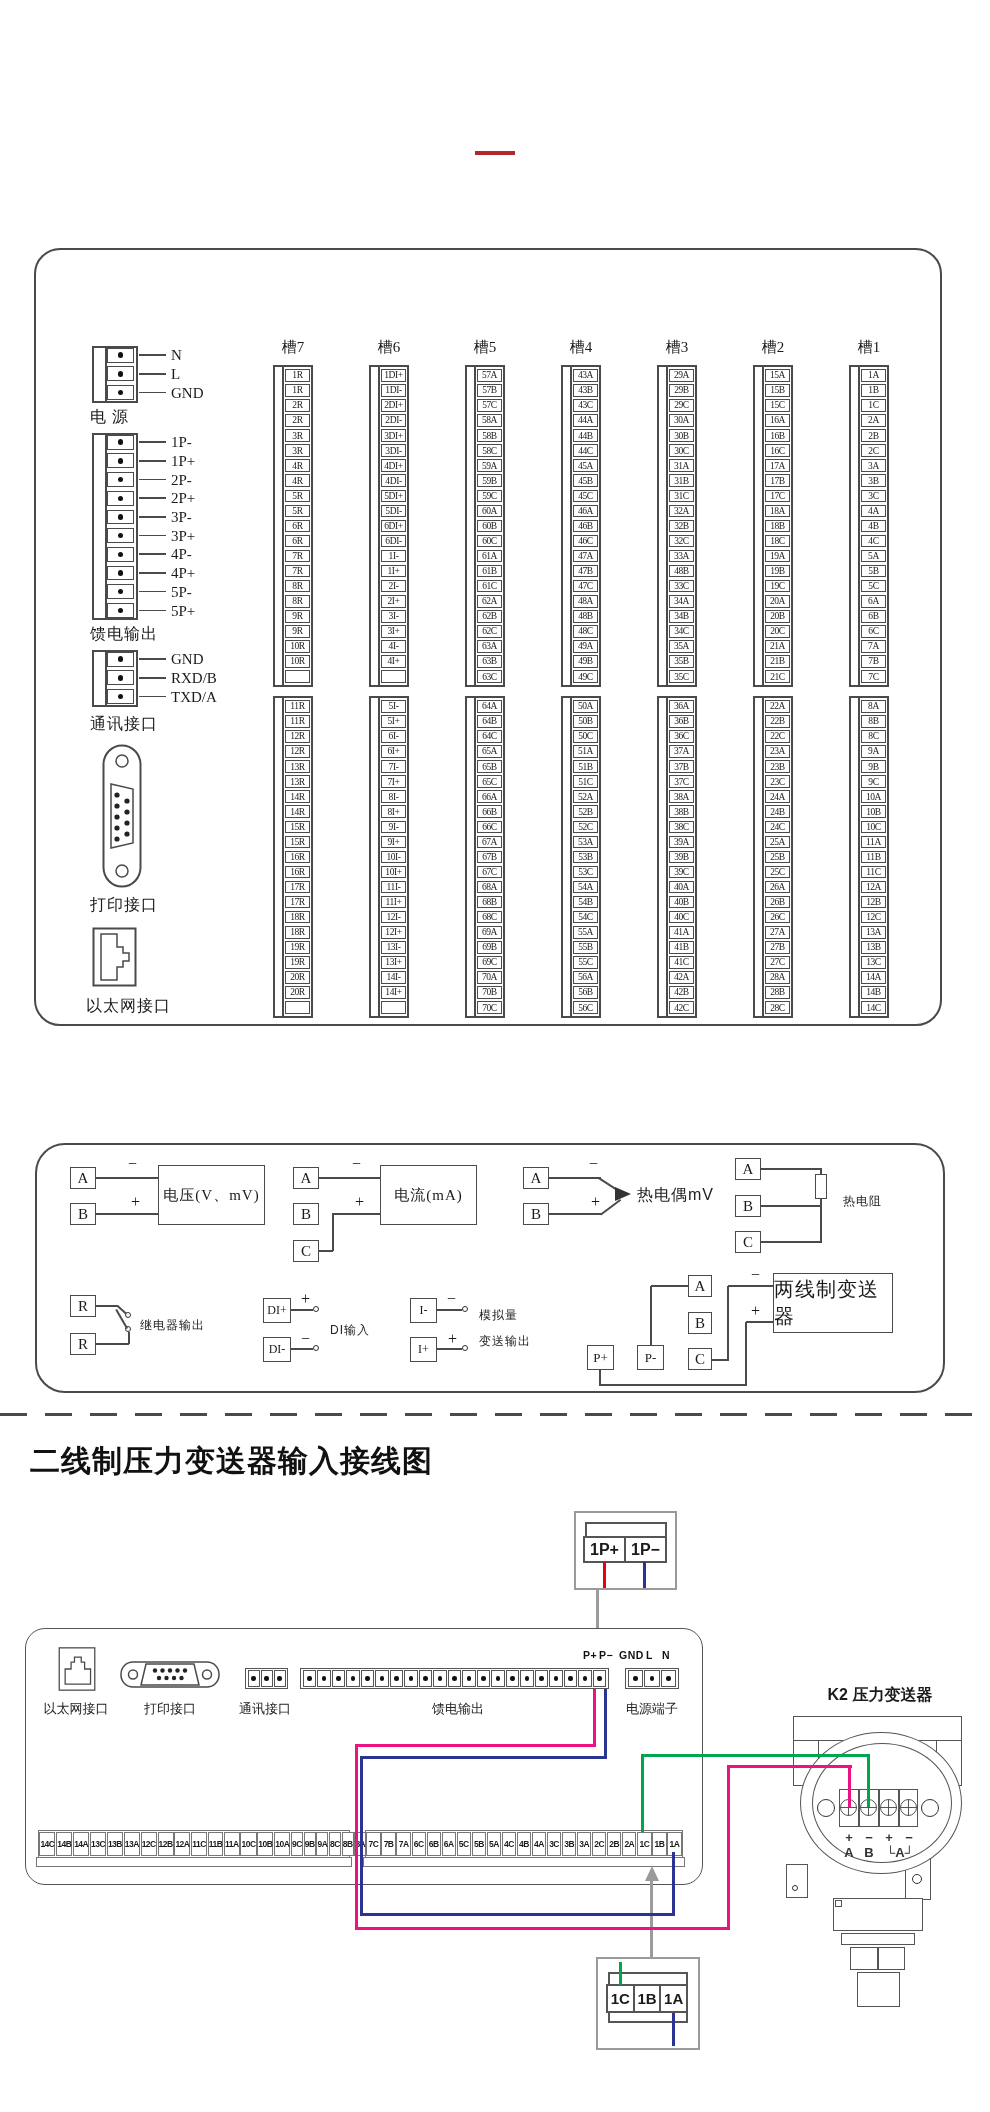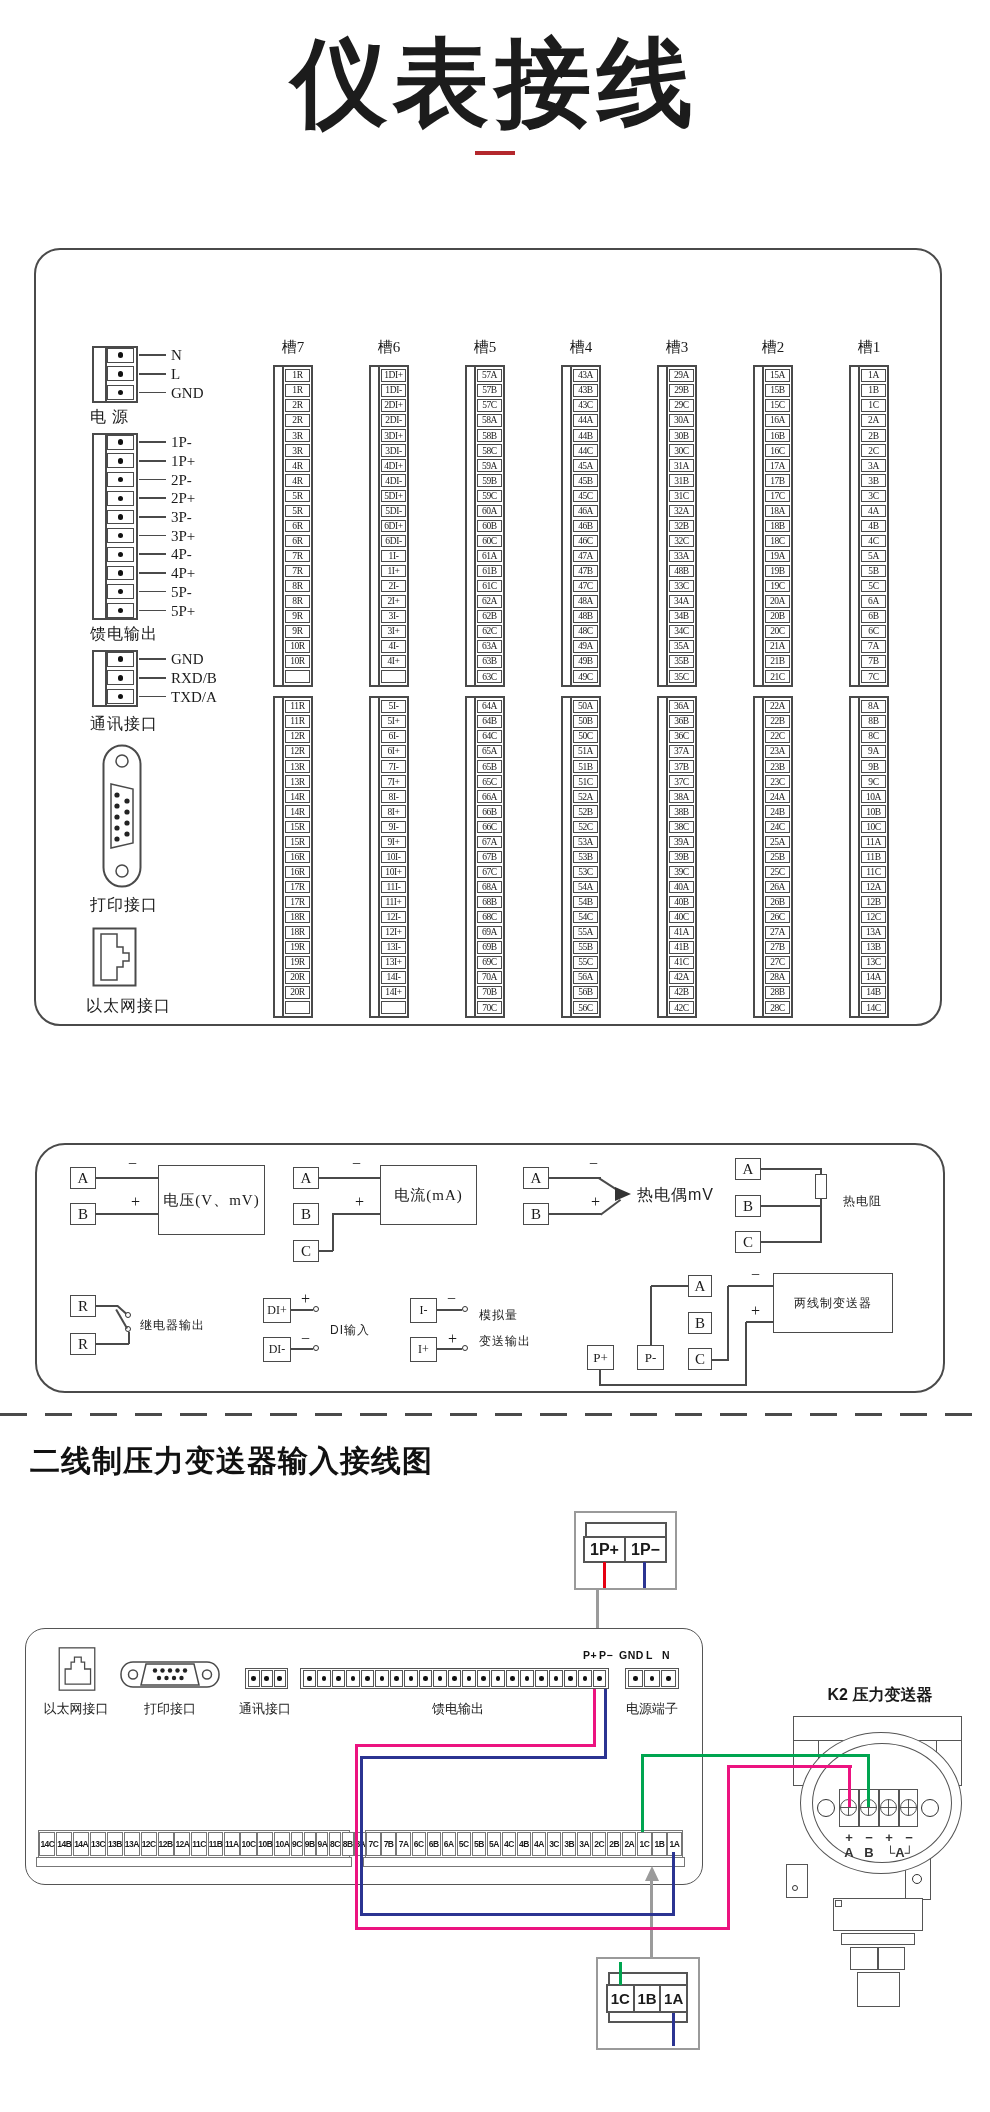--- a/index.html
+++ b/index.html
@@ -90,21 +90,20 @@
   .tx-letter{position:absolute;text-align:center;font-size:13px;font-weight:600;color:#333}
   svg .ln{stroke:#4a4a4a;fill:none;stroke-width:2}
   svg .ln-thin{stroke:#4a4a4a;fill:none;stroke-width:1.5}
   svg .pin{fill:#222;stroke:none}
 </style>
 </head>
 <body>
 
 <div id="page">
 
-  <div class="abs main-title">仪表接线</div>
   <div class="abs accent-line"></div>
 
   <div class="abs panel" style="left:34px;top:248px;width:908px;height:778px"></div>
 
   <div class="term-group" style="left:92px;top:346px">
     <div class="tg-frame" style="height:57px"></div>
 
   <div class="tg-row">
       <span class="tg-cell">
           <span class="dot"></span>
@@ -659,21 +658,21 @@
     </div>
 
   <div class="abs panel" style="left:35px;top:1143px;width:910px;height:250px;border-radius:30px"></div>
 
   <div class="tbox letterbox" style="left:70px;top:1167px">A</div>
   <div class="tbox letterbox" style="left:70px;top:1203px">B</div>
   <div class="hline" style="left:96px;top:1177px;width:62px"></div>
   <div class="hline" style="left:96px;top:1213px;width:62px"></div>
   <div class="sign" style="left:128px;top:1155px">−</div>
   <div class="sign" style="left:131px;top:1193px">+</div>
-  <div class="tbox namebox" style="left:158px;top:1165px;width:107px;height:70px">电压(V、mV)</div>
+  <div class="tbox namebox" style="left:158px;top:1165px;width:107px;height:60px">电压(V、mV)</div>
 
   <div class="tbox letterbox" style="left:293px;top:1167px">A</div>
   <div class="tbox letterbox" style="left:293px;top:1203px">B</div>
   <div class="tbox letterbox" style="left:293px;top:1240px">C</div>
   <div class="hline" style="left:319px;top:1177px;width:61px"></div>
   <div class="sign" style="left:352px;top:1155px">−</div>
   <div class="sign" style="left:355px;top:1193px">+</div>
   <div class="hline" style="left:332px;top:1213px;width:48px"></div>
   <div class="vline" style="left:332px;top:1213px;height:38px"></div>
   <div class="hline" style="left:319px;top:1250px;width:14px"></div>
@@ -742,21 +741,21 @@
   <div class="vline" style="left:650px;top:1286px;height:59px"></div>
   <div class="hline" style="left:712px;top:1359px;width:17px"></div>
   <div class="vline" style="left:727px;top:1286px;height:74px"></div>
   <div class="hline" style="left:728px;top:1285px;width:45px"></div>
   <div class="sign" style="left:751px;top:1266px">−</div>
   <div class="hline" style="left:746px;top:1321px;width:27px"></div>
   <div class="sign" style="left:751px;top:1302px">+</div>
   <div class="vline" style="left:745px;top:1322px;height:64px"></div>
   <div class="hline" style="left:599px;top:1384px;width:147px"></div>
   <div class="vline" style="left:599px;top:1370px;height:15px"></div>
-  <div class="tbox namebox" style="left:773px;top:1273px;width:120px;height:60px;font-size:12px">两线制变送器</div>
+  <div class="tbox namebox" style="left:773px;top:1273px;width:120px;height:60px;font-size:20px">两线制变送器</div>
 
   <div class="dashed-sep"></div>
 
   <div class="s3-title">二线制压力变送器输入接线图</div>
 
   <div class="gray-box" style="left:574px;top:1511px;width:103px;height:79px"></div>
   <div class="probe-rail" style="left:585px;top:1522px;width:82px;height:16px"></div>
   <div class="probe-cells" style="left:585px;top:1536px;width:82px;height:27px;font-size:16px">
 
   <div class="probe-cell">1P+</div>

